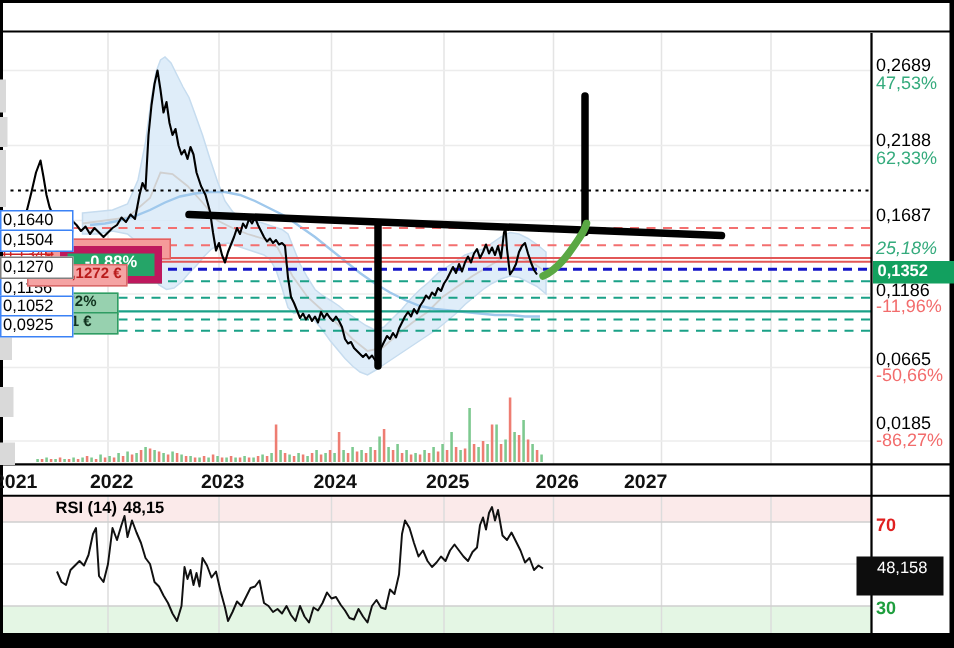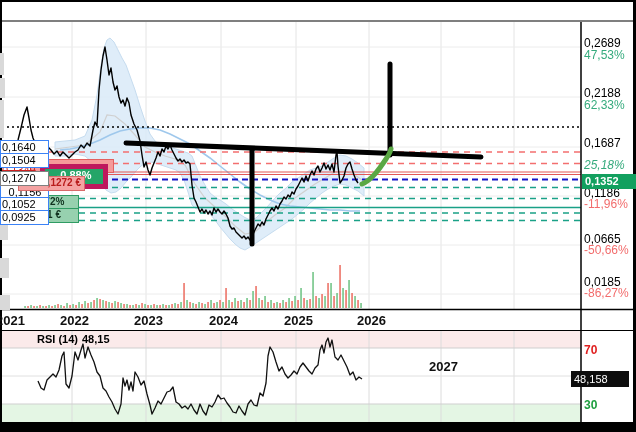--- a/index.html
+++ b/index.html
@@ -20,22 +20,22 @@
   .b-redlevel{background:#f59a9a;border:1px solid #e26060;z-index:3;}
   .b-green-solid{background:#25a568;border:5px solid #be185d;color:#fff;z-index:5;font-size:11px;}
   .b-redprice{background:#f5a3a3;border:1px solid #d96a6a;color:#b91c1c;text-align:right;padding-right:3px;z-index:7;}
   .b-green-light{background:#97d1af;border:1px solid #2f9c63;color:#11331f;text-align:left;padding-left:3px;z-index:5;}
   .rlab{position:absolute;left:584px;font-size:12px;line-height:12px;color:#000;white-space:nowrap;}
   .rpct-up{color:#35ab7d;}
   .rpct-dn{color:#f26c6c;}
   .pricebox{position:absolute;left:582px;width:52px;height:15px;background:#12a05f;color:#fff;
             font-size:11px;font-weight:bold;line-height:15px;padding-left:3px;z-index:9;}
   .rsilab{position:absolute;top:333px;font-size:11px;font-weight:bold;color:#000;padding-left:20px;}
-  .rsibox{position:absolute;left:571px;top:371px;width:55px;height:16px;background:#0d0d0d;color:#fff;
-          font-size:11px;line-height:16px;padding-left:3px;z-index:9;}
+  .rsibox{position:absolute;left:571px;top:371px;width:55px;height:26px;background:#0d0d0d;color:#fff;
+          font-size:11px;line-height:16px;padding-left:3px;z-index:9;text-align:center;}
   .ob{position:absolute;left:584px;top:343px;font-size:12px;font-weight:bold;color:#e02020;}
   .os{position:absolute;left:584px;top:398px;font-size:12px;font-weight:bold;color:#1e9e3e;}
   .artifact{position:absolute;background:#d9d9d9;z-index:2;}
 </style>
 </head>
 <body>
 
 <div class="stage">
   <svg id="cv" width="636" height="432" viewBox="0 0 636 432">
       <rect x="0" y="0" width="636" height="432" fill="#fff"></rect>
@@ -217,26 +217,26 @@
 
   <div class="pricebox" id="pbox" style="top: 174px;">0,1352</div>
 
   <div id="overlays">
       <div class="axis-year" style="left: -4px;">2021</div>
       <div class="axis-year" style="left: 60px;">2022</div>
       <div class="axis-year" style="left: 134px;">2023</div>
       <div class="axis-year" style="left: 209px;">2024</div>
       <div class="axis-year" style="left: 284px;">2025</div>
       <div class="axis-year" style="left: 357px;">2026</div>
-      <div class="axis-year" style="left: 429px; margin-top: 46px;">2027</div>
+      <div class="axis-year" style="left: 416px;">2027</div>
       <div class="leftbox" style="top: 140px;">0,1640</div>
       <div class="leftbox" style="top: 153px;">0,1504</div>
       <div class="struck" style="top: 164px;">0,1349</div>
       <div class="leftbox tooltipbox" style="top: 171px;">0,1270</div>
-      <div class="leftbox" style="top: 185px; text-align: center;">0,1156</div>
+      <div class="leftbox" style="top: 185px;">0,1156</div>
       <div class="leftbox" style="top: 197px;">0,1052</div>
       <div class="leftbox" style="top: 210px;">0,0925</div>
       <div class="badge b-redlevel" style="left: 30px; top: 159px; width: 82px; height: 12px;"></div>
       <div class="badge b-green-solid" style="left: 40px; top: 164px; width: 58px; height: 15px;">-0,88%</div>
       <div class="badge b-redprice" style="left: 18px; top: 176px; width: 62px; height: 13px;">0,1272 €</div>
       <div class="badge b-green-light" style="left: 32px; top: 195px; width: 42px; height: 13px;">4,72%</div>
       <div class="badge b-green-light" style="left: 32px; top: 208px; width: 42px; height: 13px;">151 €</div>
       <div class="rlab" style="top: 37px;">0,2689</div>
       <div class="rlab rpct-up" style="top: 49px;">47,53%</div>
       <div class="rlab" style="top: 87px;">0,2188</div>

